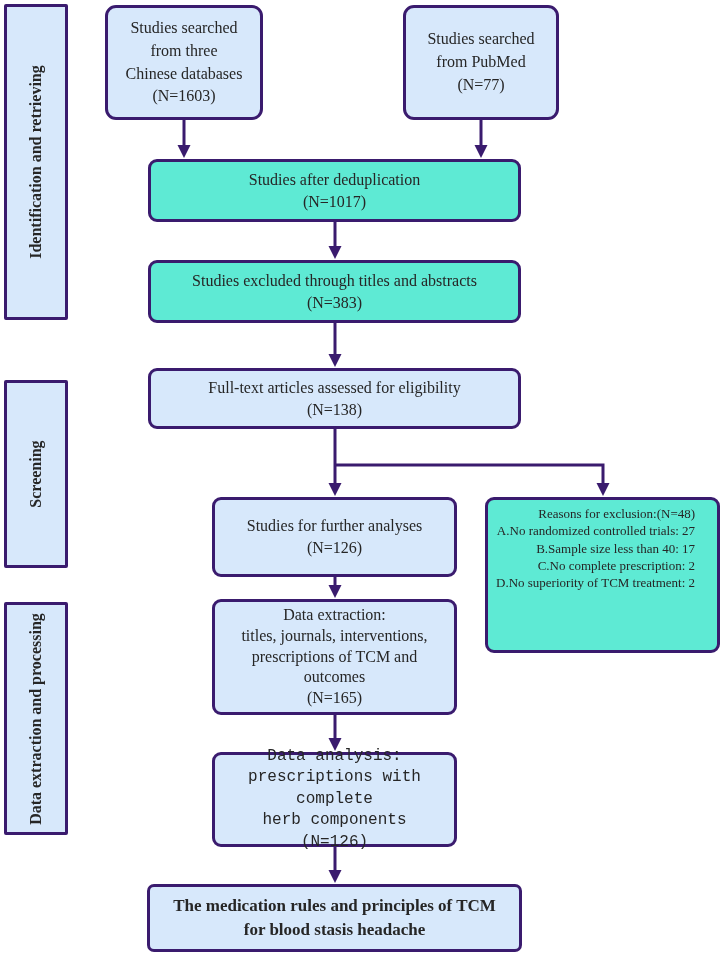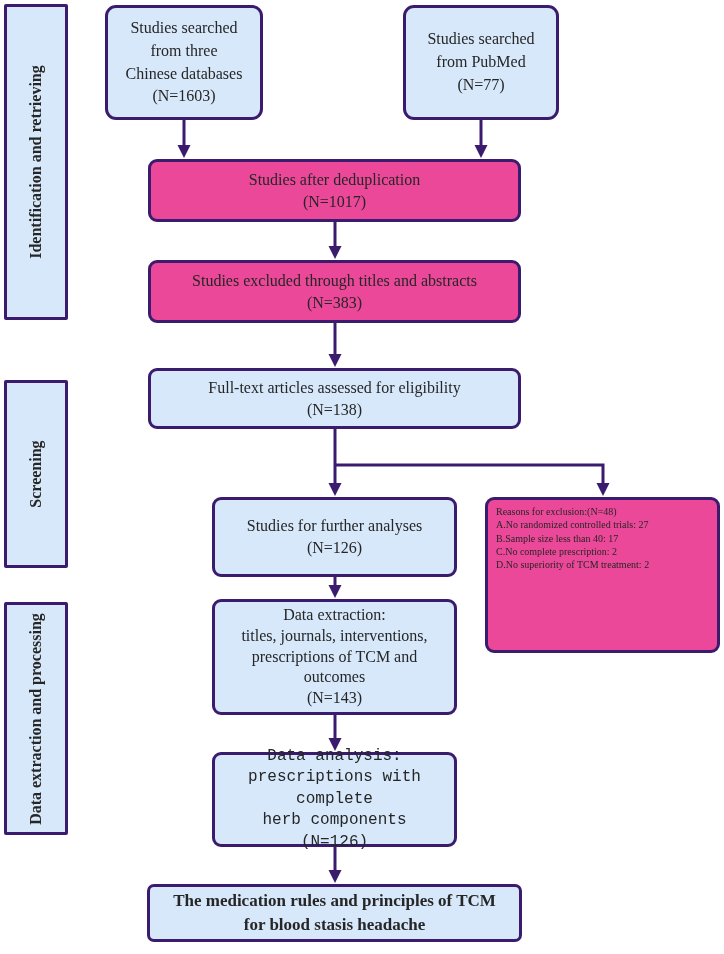--- a/index.html
+++ b/index.html
@@ -26,38 +26,38 @@
     display: flex;
     align-items: center;
     justify-content: center;
     text-align: center;
     white-space: pre-line;
     font-size: 16px;
     line-height: 1.42;
     padding: 4px 8px;
   }
   .light  { background: #d7e8fb; }
-  .medium { background: #ec4899; }
+  .medium { background: #5eead4; }
 
   #box-chinese   { left:105px; top:5px;   width:158px; height:115px; border-radius:11px; }
   #box-pubmed    { left:403px; top:5px;   width:156px; height:115px; border-radius:11px; }
   #box-dedup     { left:148px; top:159px; width:373px; height:63px;  line-height:1.35; }
   #box-excluded  { left:148px; top:260px; width:373px; height:63px;  line-height:1.35; }
   #box-fulltext  { left:148px; top:368px; width:373px; height:61px;  line-height:1.35; }
   #box-further   { left:212px; top:497px; width:245px; height:80px;  line-height:1.35; }
   #box-reasons   {
     left:485px; top:497px; width:235px; height:156px;
     align-items: flex-start; justify-content: flex-start;
-    text-align: left; font-size: 10px; line-height: 1.33;
+    text-align: right; font-size: 13px; line-height: 1.33;
     padding: 5px 8px;
   }
   #box-extraction{ left:212px; top:599px; width:245px; height:116px; line-height:1.3; }
   #box-analysis  { left:212px; top:752px; width:245px; height:95px;  line-height:1.35;font-family:Liberation Mono, monospace; }
   #box-final     {
-    left:147px; top:884px; width:375px; height:58px;
+    left:147px; top:884px; width:375px; height:68px;
     font-weight: bold; font-size: 17px; line-height:1.4; border-radius:7px;
   }
 
   .stage {
     position: absolute;
     box-sizing: border-box;
     left: 4px;
     width: 64px;
     border: 3px solid #3a1b6e;
     background: #d7e8fb;
@@ -143,21 +143,21 @@
 (N=126)</div>
   <div class="box medium" id="box-reasons">Reasons for exclusion:(N=48)
 A.No randomized controlled trials: 27
 B.Sample size less than 40: 17
 C.No complete prescription: 2
 D.No superiority of TCM treatment: 2</div>
   <div class="box light" id="box-extraction">Data extraction:
 titles, journals, interventions,
 prescriptions of TCM and
 outcomes
-(N=143)</div>
+(N=165)</div>
   <div class="box light" id="box-analysis">Data analysis:
 prescriptions with complete
 herb components
 (N=126)</div>
   <div class="box light" id="box-final">The medication rules and principles of TCM
 for blood stasis headache</div>
 
 </div>
 
 </body></html>

